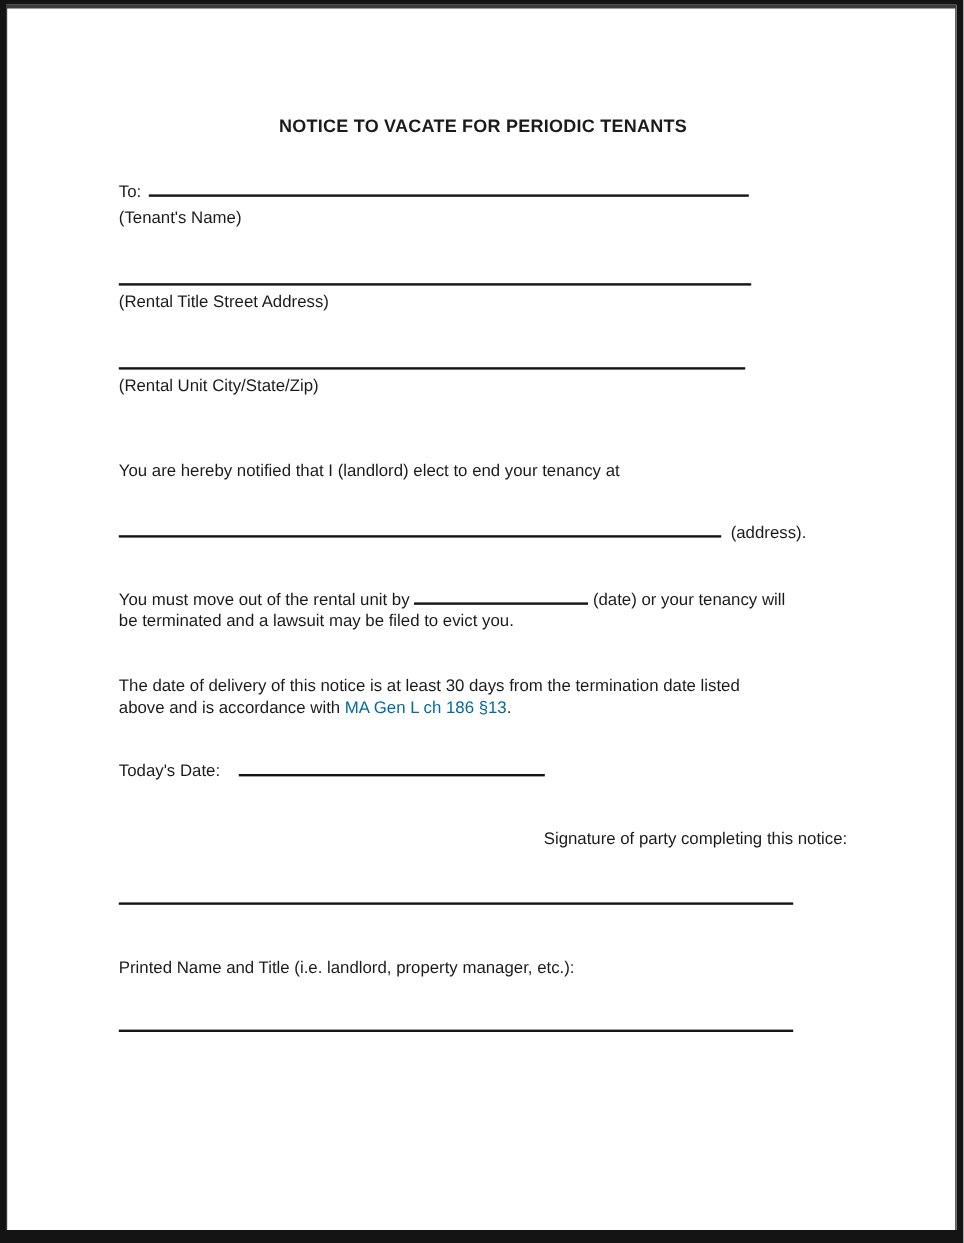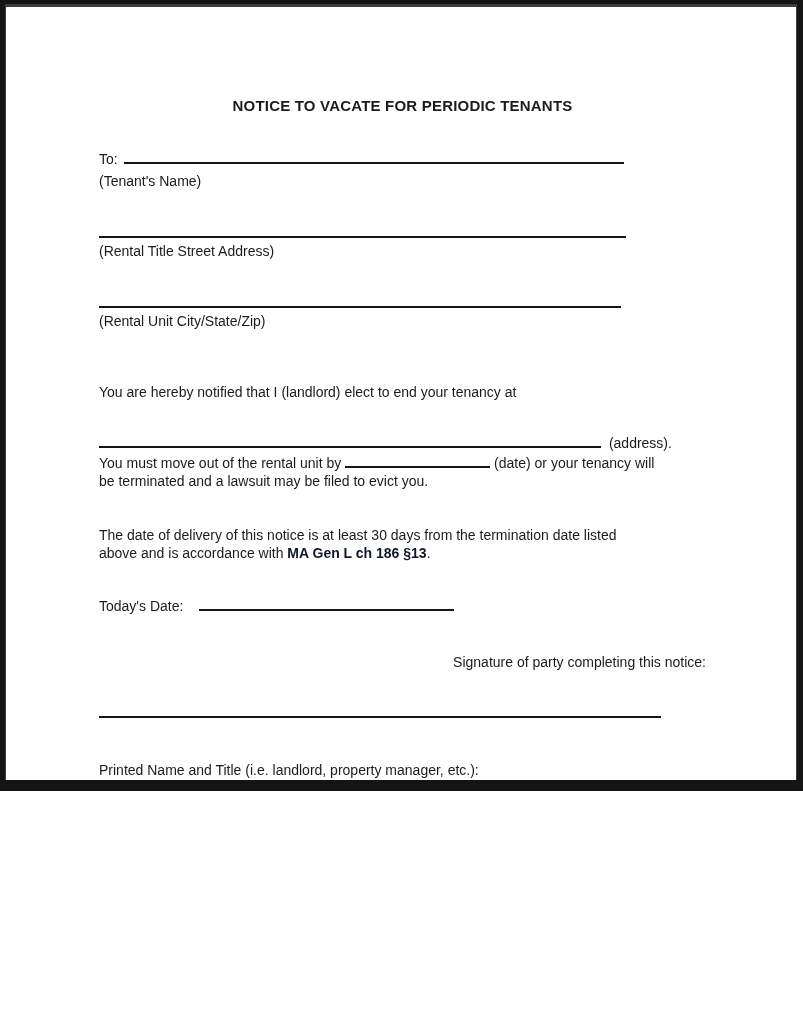--- a/index.html
+++ b/index.html
@@ -4,21 +4,21 @@
 <style>
   html, body {
     margin: 0;
     padding: 0;
     background: #ffffff;
     font-family: "Liberation Sans", "DejaVu Sans", sans-serif;
   }
   .page {
     position: relative;
     width: 803px;
-    height: 791px;
+    height: 1036px;
     box-sizing: border-box;
     background: #ffffff;
     border-style: solid;
     border-color: #141414;
     border-width: 4px 6px 11px 5px;
     box-shadow: inset 0 3px 0 #3d3d3d, inset -1px 0 0 #3d3d3d, inset 1px 0 0 #3d3d3d;
     overflow: hidden;
   }
   .content {
     box-sizing: content-box;
@@ -51,24 +51,24 @@
     margin-top: 4px;
     text-align: left;
     width: 100%;
   }
   .street-line { margin-top: 46px; width: 527px; }
   .city-line { margin-top: 46px; width: 522px; }
   .para { margin: 0; }
   .para1 { margin-top: 53px; }
   .addr-row { margin-top: 33px; }
   .addr-line { width: 502px; margin-right: 4px; }
-  .para2 { }
+  .para2 { margin-top: 36px; }
   .inline-blank { width: 145px; height: 14px; }
   .para3 { margin-top: 36px; }
-  .statute { color: #0f172a; font-weight: bold; }
+  .statute { color: #0369a1; }
   .para4 { margin-top: 18px; }
   .date-row { margin-top: 35px; }
   .today-line { width: 255px; margin-left: 16px; }
   .sig-label { margin-top: 38px; text-align: right; }
   .sig-line { margin-top: 45px; width: 562px; }
   .printed-label { margin-top: 43px; }
   .printed-line { margin-top: 43px; width: 562px; }
 </style>
 </head>
 <body>

